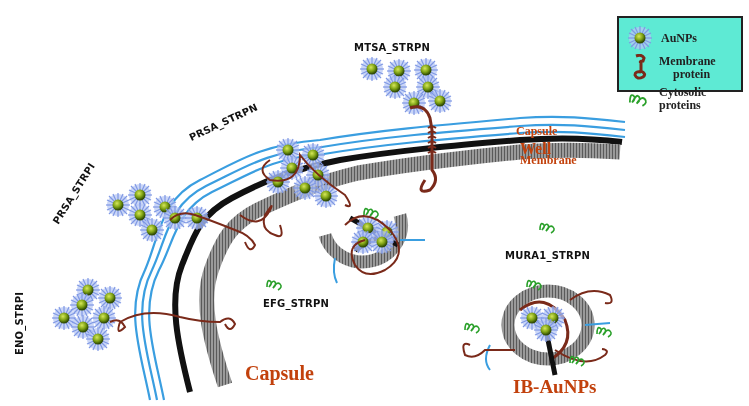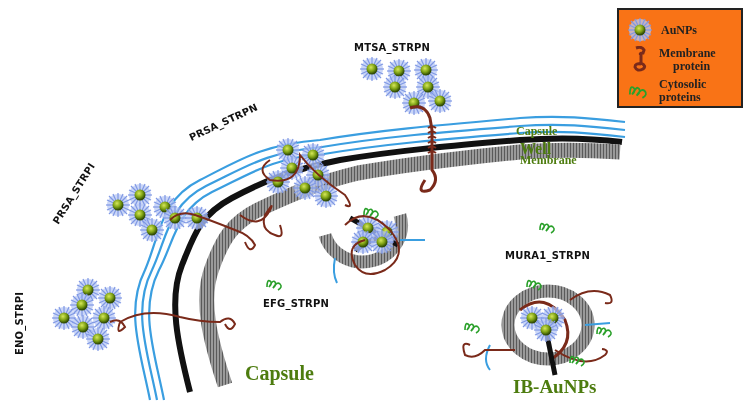--- a/index.html
+++ b/index.html
@@ -1,20 +1,20 @@
 <!DOCTYPE html>
 <html><head>
 <meta charset="utf-8">
 <style>
   html, body { margin: 0; padding: 0; background: #ffffff; }
   body { width: 749px; height: 406px; position: relative; overflow: hidden; font-family: "Liberation Sans", sans-serif; }
   svg.main { position: absolute; left: 0; top: 0; }
   .lbl { position: absolute; font-family: "DejaVu Sans", sans-serif; font-weight: bold; font-size: 10px; color: #111; white-space: nowrap; letter-spacing: 0.2px; }
-  .serif { position: absolute; font-family: "Liberation Serif", serif; font-weight: bold; color: #4d7c0f; white-space: nowrap; }
-  .legend { position: absolute; left: 617px; top: 8px; width: 126px; height: 100px; border: 2px solid #222; background: #f97316; box-sizing: border-box; }
+  .serif { position: absolute; font-family: "Liberation Serif", serif; font-weight: bold; color: #c2410c; white-space: nowrap; }
+  .legend { position: absolute; left: 617px; top: 16px; width: 126px; height: 76px; border: 2px solid #222; background: #5eead4; box-sizing: border-box; }
   .legend-row { position: absolute; left: 0; display: flex; align-items: center; }
   .legend-text { font-family: "Liberation Serif", serif; font-weight: bold; font-size: 12px; color: #222; line-height: 13px; }
 </style>
 </head>
 <body>
 
 <svg class="main" width="749" height="406" viewBox="0 0 749 406">
   <defs>
     <radialGradient id="np" cx="40%" cy="35%" r="60%">
       <stop offset="0%" stop-color="#d6e85a"></stop>

